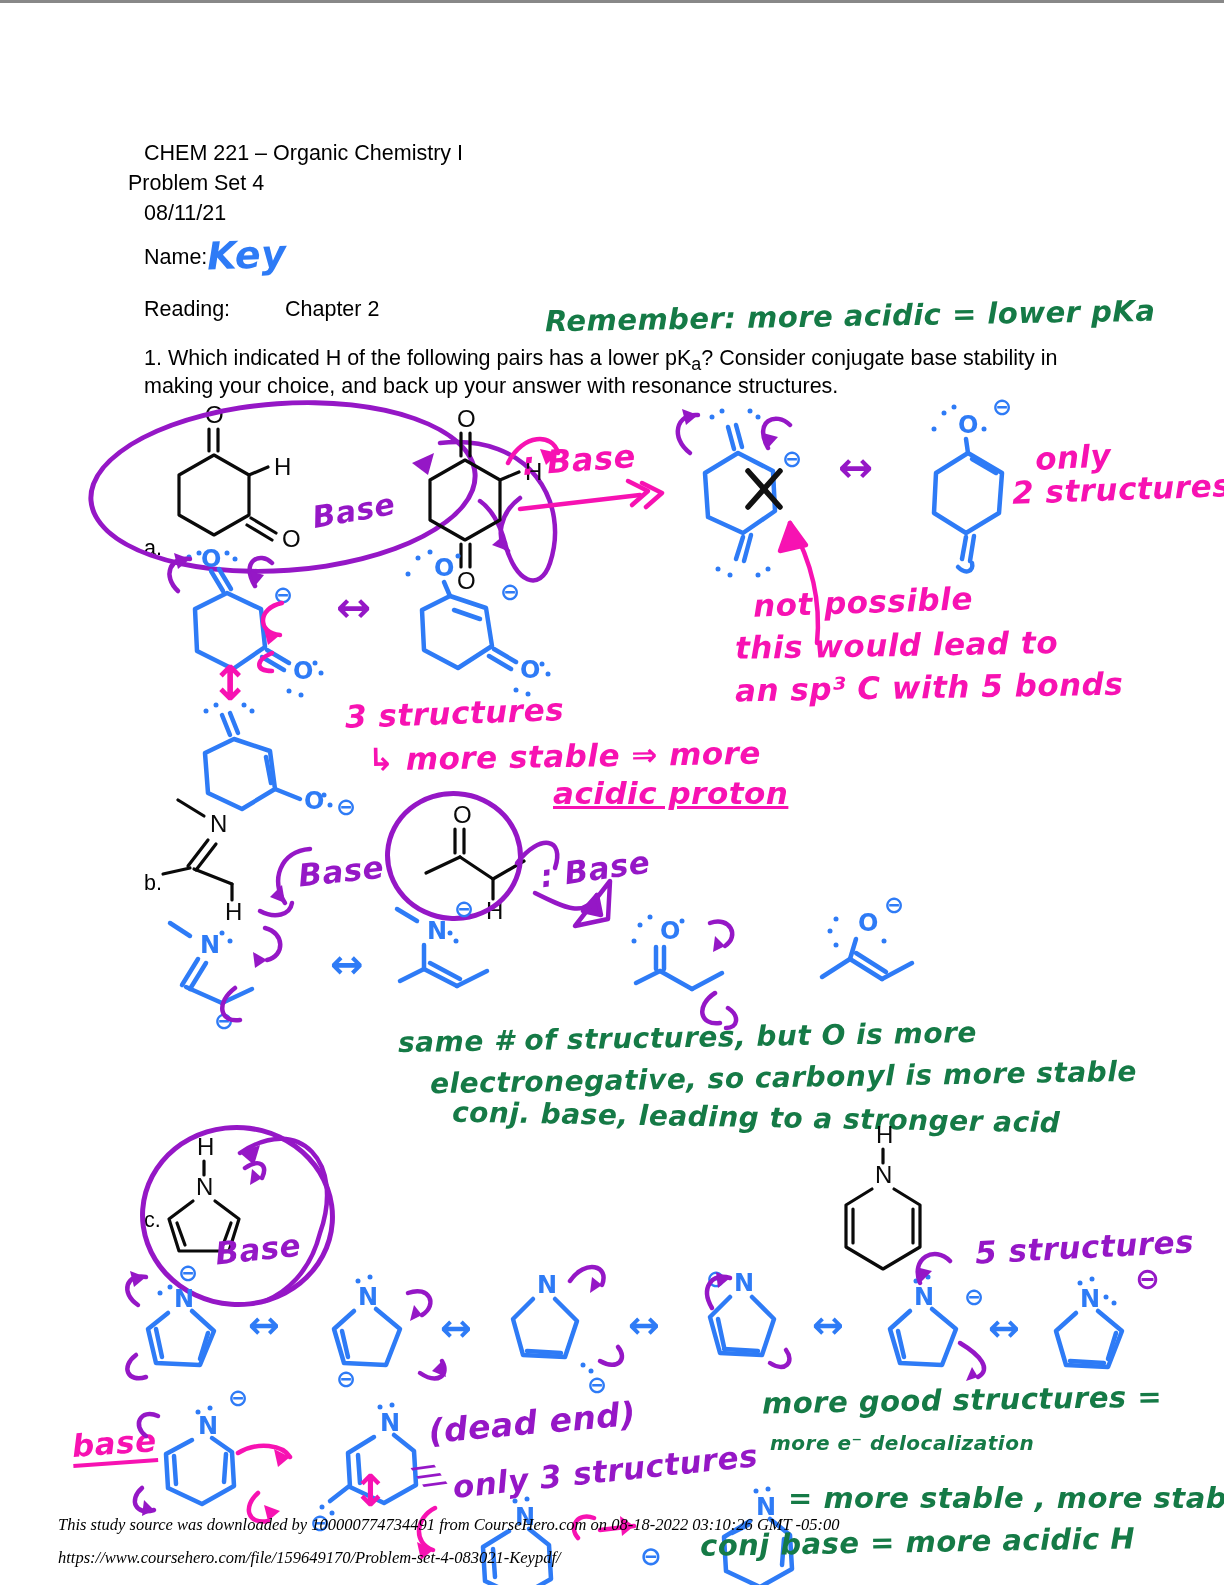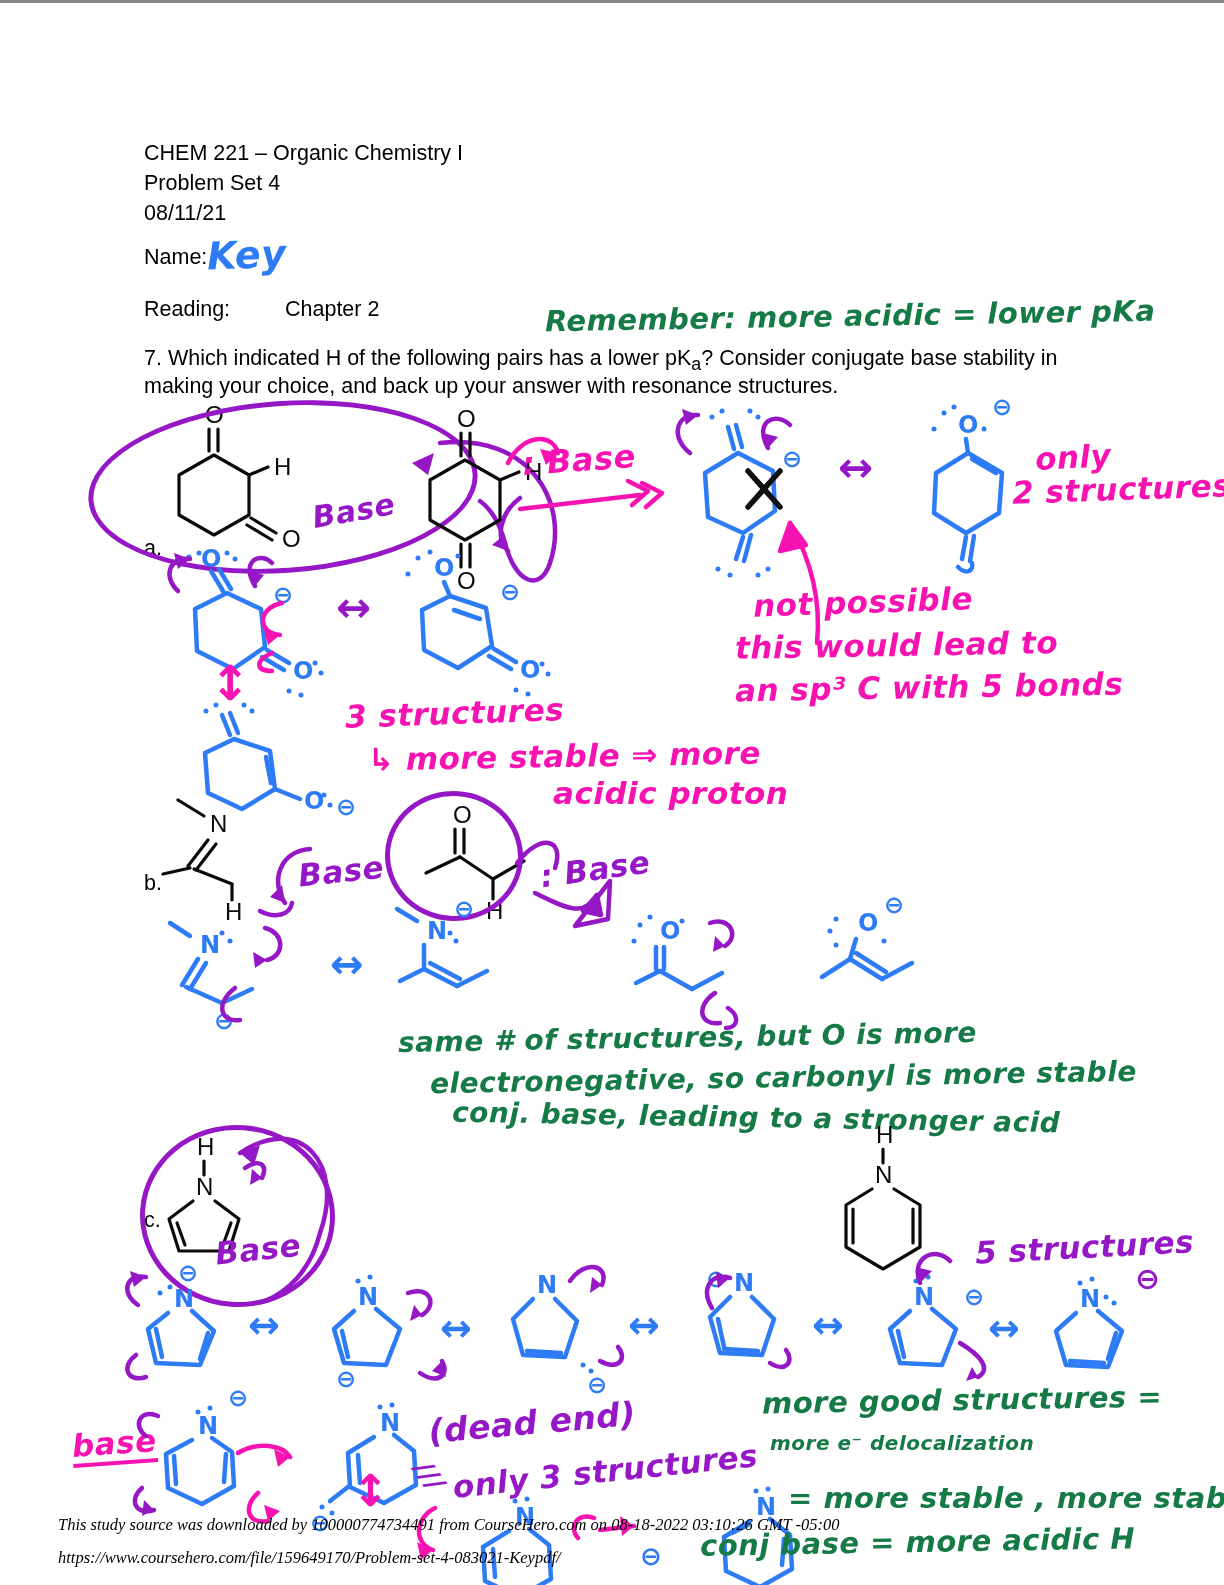--- a/index.html
+++ b/index.html
@@ -25,32 +25,32 @@
   svg.printed text{fill:var(--ink);font-weight:400;font-family:"Liberation Sans",sans-serif;font-size:24px;}
   .ring-circle{position:absolute;border:5px solid var(--purple);border-radius:50%;}
   .underline-pink{border-bottom:4px solid var(--pink);}
 </style>
 </head>
 <body>
 
 <div class="page">
 
   <div class="abs typed" style="left:144px;top:138px;">CHEM 221 – Organic Chemistry I</div>
-  <div class="abs typed" style="left:144px;top:168px;">Problem Set 4</div>
+  <div class="abs typed" style="left:128px;top:168px;">Problem Set 4</div>
   <div class="abs typed" style="left:144px;top:198px;">08/11/21</div>
 
   <div class="abs typed" style="left:144px;top:242px;">Name:</div>
   <div class="abs hw c-blue" style="left:207px;top:230px;font-size:38px;transform:rotate(-2deg);">Key</div>
 
   <div class="abs typed" style="left:144px;top:294px;">Reading:</div>
   <div class="abs typed" style="left:285px;top:294px;">Chapter 2</div>
 
   <div class="abs hw c-green" style="left:545px;top:296px;font-size:29px;transform:rotate(-1deg);">Remember: more acidic = lower pKa</div>
 
-  <div class="abs typed" style="left:144px;top:343px;"><span>7. Which indicated H of the following pairs has a lower pK</span><sub>a</sub><span>? Consider conjugate base stability in</span></div>
+  <div class="abs typed" style="left:144px;top:343px;"><span>1. Which indicated H of the following pairs has a lower pK</span><sub>a</sub><span>? Consider conjugate base stability in</span></div>
   <div class="abs typed" style="left:144px;top:371px;">making your choice, and back up your answer with resonance structures.</div>
 
   <div class="abs typed" style="left:144px;top:533px;">a.</div>
   <div class="abs typed" style="left:144px;top:868px;">b.</div>
   <div class="abs typed" style="left:144px;top:1205px;">c.</div>
 
   <svg class="sk printed abs" style="left:152px;top:408px;" width="180" height="160">
     <path d="M62 44 L97 64 L97 104 L62 124 L27 104 L27 64 Z"></path>
     <line x1="57" y1="40" x2="57" y2="18"></line>
       <line x1="66" y1="40" x2="66" y2="18"></line>
@@ -157,21 +157,21 @@
     <line x1="88" y1="54" x2="93" y2="80"></line>
     <line x1="97" y1="86" x2="122" y2="96"></line>
     <text x="126" y="106" font-size="22">O</text>
     <circle class="dot" cx="146" cy="92" r="2.5"></circle>
       <circle class="dot" cx="152" cy="102" r="2.5"></circle>
     <text x="158" y="112" font-size="26">⊖</text>
   </svg>
 
   <div class="abs hw c-pink" style="left:345px;top:692px;font-size:31px;transform:rotate(-2deg);">3 structures</div>
   <div class="abs hw c-pink" style="left:368px;top:735px;font-size:31px;transform:rotate(-1deg);">↳ more stable ⇒ more</div>
-  <div class="abs hw c-pink" style="left:553px;top:772px;font-size:31px;">acidic proton</div>
+  <div class="abs hw c-pink" style="left:553px;top:772px;font-size:31px;text-decoration:underline;">acidic proton</div>
 
   <svg class="sk abs c-blue" style="left:662px;top:398px;" width="185" height="180">
     <path d="M76 52 L111 70 L113 110 L81 132 L46 116 L43 72 Z"></path>
     <line x1="72" y1="48" x2="66" y2="26"></line>
       <line x1="80" y1="46" x2="74" y2="24"></line>
     <circle class="dot" cx="50" cy="16" r="2.5"></circle>
       <circle class="dot" cx="60" cy="10" r="2.5"></circle>
     <circle class="dot" cx="88" cy="10" r="2.5"></circle>
       <circle class="dot" cx="96" cy="16" r="2.5"></circle>
     <text x="120" y="66" font-size="26">⊖</text>

